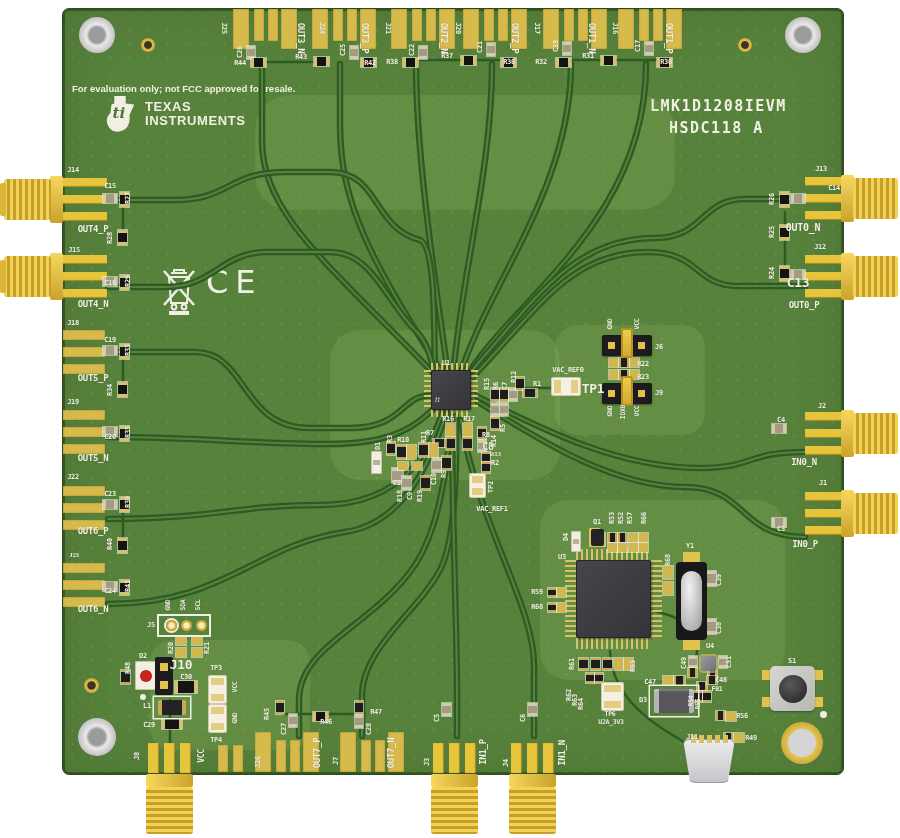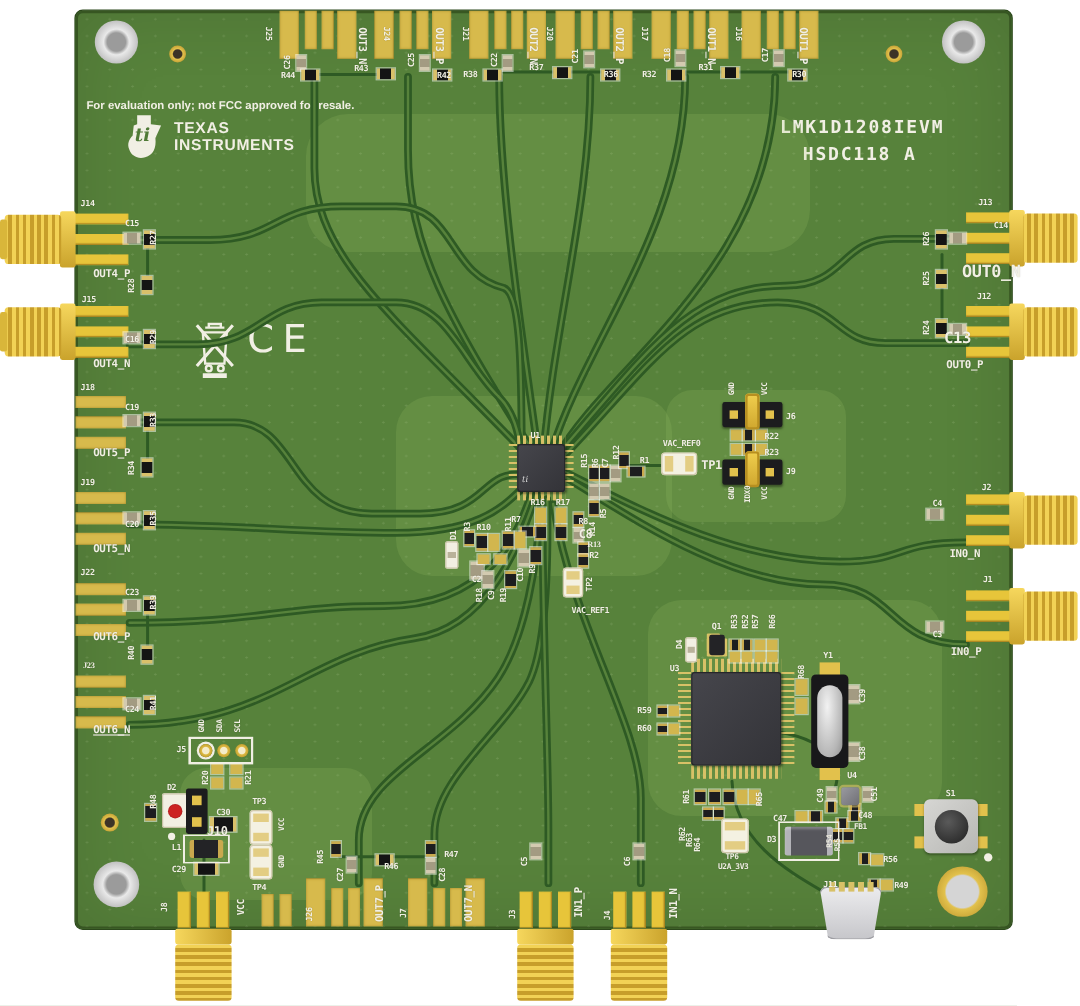--- a/index.html
+++ b/index.html
@@ -454,44 +454,44 @@
     <div class="lbl" style="position: absolute; left: 128px; top: 432px; font-size: 7px; transform: translate(-50%, -50%) rotate(-90deg); letter-spacing: -0.3px;">R35</div>
     <div class="lbl" style="position: absolute; left: 93px; top: 458px; font-size: 9px; transform: translate(-50%, -50%) rotate(0deg); letter-spacing: -0.3px;">OUT5_N</div>
     <div class="lbl" style="position: absolute; left: 73px; top: 477px; font-size: 7px; transform: translate(-50%, -50%) rotate(0deg); letter-spacing: -0.3px;">J22</div>
     <div class="lbl" style="position: absolute; left: 110px; top: 494px; font-size: 7px; transform: translate(-50%, -50%) rotate(0deg); letter-spacing: -0.3px;">C23</div>
     <div class="lbl" style="position: absolute; left: 128px; top: 502px; font-size: 7px; transform: translate(-50%, -50%) rotate(-90deg); letter-spacing: -0.3px;">R39</div>
     <div class="lbl" style="position: absolute; left: 93px; top: 531px; font-size: 9px; transform: translate(-50%, -50%) rotate(0deg); letter-spacing: -0.3px;">OUT6_P</div>
     <div class="lbl" style="position: absolute; left: 110px; top: 544px; font-size: 7px; transform: translate(-50%, -50%) rotate(-90deg); letter-spacing: -0.3px;">R40</div>
     <div class="lbl" style="position: absolute; left: 74px; top: 555px; font-size: 7px; transform: translate(-50%, -50%) rotate(0deg); letter-spacing: -0.3px; font-family: Liberation Serif, serif;">J23</div>
     <div class="lbl" style="position: absolute; left: 110px; top: 591px; font-size: 7px; transform: translate(-50%, -50%) rotate(0deg); letter-spacing: -0.3px;">C24</div>
     <div class="lbl" style="position: absolute; left: 128px; top: 586px; font-size: 7px; transform: translate(-50%, -50%) rotate(-90deg); letter-spacing: -0.3px;">R41</div>
-    <div class="lbl" style="position: absolute; left: 93px; top: 609px; font-size: 9px; transform: translate(-50%, -50%) rotate(0deg); letter-spacing: -0.3px; text-decoration: underline;">OUT6_N</div>
+    <div class="lbl" style="position: absolute; left: 93px; top: 609px; font-size: 9px; transform: translate(-50%, -50%) rotate(0deg); letter-spacing: -0.3px;">OUT6_N</div>
     <div class="lbl" style="position: absolute; left: 821px; top: 169px; font-size: 7px; transform: translate(-50%, -50%) rotate(0deg); letter-spacing: -0.3px;">J13</div>
     <div class="lbl" style="position: absolute; left: 772px; top: 199px; font-size: 7px; transform: translate(-50%, -50%) rotate(-90deg); letter-spacing: -0.3px;">R26</div>
     <div class="lbl" style="position: absolute; left: 798px; top: 188px; font-size: 7px; transform: translate(-50%, -50%) rotate(0deg); letter-spacing: -0.3px; margin-left: 36px;">C14</div>
-    <div class="lbl" style="position: absolute; left: 803px; top: 227px; font-size: 14px; transform: translate(-50%, -50%) rotate(0deg); letter-spacing: -0.3px; margin-left: 23px;">OUT0_N</div>
+    <div class="lbl" style="position: absolute; left: 803px; top: 227px; font-size: 10px; transform: translate(-50%, -50%) rotate(0deg); letter-spacing: -0.3px;">OUT0_N</div>
     <div class="lbl" style="position: absolute; left: 772px; top: 232px; font-size: 7px; transform: translate(-50%, -50%) rotate(-90deg); letter-spacing: -0.3px;">R25</div>
     <div class="lbl" style="position: absolute; left: 820px; top: 247px; font-size: 7px; transform: translate(-50%, -50%) rotate(0deg); letter-spacing: -0.3px;">J12</div>
     <div class="lbl" style="position: absolute; left: 772px; top: 273px; font-size: 7px; transform: translate(-50%, -50%) rotate(-90deg); letter-spacing: -0.3px;">R24</div>
     <div class="lbl" style="position: absolute; left: 798px; top: 282px; font-size: 13px; transform: translate(-50%, -50%) rotate(0deg); letter-spacing: -0.3px;">C13</div>
     <div class="lbl" style="position: absolute; left: 804px; top: 305px; font-size: 9px; transform: translate(-50%, -50%) rotate(0deg); letter-spacing: -0.3px;">OUT0_P</div>
     <div class="lbl" style="position: absolute; left: 822px; top: 406px; font-size: 7px; transform: translate(-50%, -50%) rotate(0deg); letter-spacing: -0.3px;">J2</div>
     <div class="lbl" style="position: absolute; left: 781px; top: 420px; font-size: 7px; transform: translate(-50%, -50%) rotate(0deg); letter-spacing: -0.3px;">C4</div>
     <div class="lbl" style="position: absolute; left: 804px; top: 462px; font-size: 9px; transform: translate(-50%, -50%) rotate(0deg); letter-spacing: -0.3px;">IN0_N</div>
     <div class="lbl" style="position: absolute; left: 823px; top: 483px; font-size: 7px; transform: translate(-50%, -50%) rotate(0deg); letter-spacing: -0.3px;">J1</div>
     <div class="lbl" style="position: absolute; left: 781px; top: 529px; font-size: 7px; transform: translate(-50%, -50%) rotate(0deg); letter-spacing: -0.3px;">C3</div>
     <div class="lbl" style="position: absolute; left: 805px; top: 544px; font-size: 9px; transform: translate(-50%, -50%) rotate(0deg); letter-spacing: -0.3px;">IN0_P</div>
     <div class="lbl" style="position: absolute; left: 446px; top: 363px; font-size: 7px; transform: translate(-50%, -50%) rotate(0deg); letter-spacing: -0.3px;">U1</div>
     <div class="lbl" style="position: absolute; left: 487px; top: 384px; font-size: 7px; transform: translate(-50%, -50%) rotate(-90deg); letter-spacing: -0.3px;">R15</div>
     <div class="lbl" style="position: absolute; left: 496px; top: 386px; font-size: 7px; transform: translate(-50%, -50%) rotate(-90deg); letter-spacing: -0.3px;">R6</div>
     <div class="lbl" style="position: absolute; left: 505px; top: 386px; font-size: 7px; transform: translate(-50%, -50%) rotate(-90deg); letter-spacing: -0.3px;">C7</div>
     <div class="lbl" style="position: absolute; left: 514px; top: 377px; font-size: 7px; transform: translate(-50%, -50%) rotate(-90deg); letter-spacing: -0.3px;">R12</div>
     <div class="lbl" style="position: absolute; left: 537px; top: 384px; font-size: 7px; transform: translate(-50%, -50%) rotate(0deg); letter-spacing: -0.3px;">R1</div>
     <div class="lbl" style="position: absolute; left: 568px; top: 370px; font-size: 7px; transform: translate(-50%, -50%) rotate(0deg); letter-spacing: -0.3px;">VAC_REF0</div>
-    <div class="lbl" style="position: absolute; left: 593px; top: 388px; font-size: 10px; transform: translate(-50%, -50%) rotate(0deg); letter-spacing: -0.3px;">TP1</div>
+    <div class="lbl" style="position: absolute; left: 593px; top: 388px; font-size: 13px; transform: translate(-50%, -50%) rotate(0deg); letter-spacing: -0.3px;">TP1</div>
     <div class="lbl" style="position: absolute; left: 448px; top: 419px; font-size: 7px; transform: translate(-50%, -50%) rotate(0deg); letter-spacing: -0.3px;">R16</div>
     <div class="lbl" style="position: absolute; left: 469px; top: 419px; font-size: 7px; transform: translate(-50%, -50%) rotate(0deg); letter-spacing: -0.3px;">R17</div>
     <div class="lbl" style="position: absolute; left: 430px; top: 433px; font-size: 7px; transform: translate(-50%, -50%) rotate(0deg); letter-spacing: -0.3px;">R7</div>
     <div class="lbl" style="position: absolute; left: 486px; top: 435px; font-size: 7px; transform: translate(-50%, -50%) rotate(0deg); letter-spacing: -0.3px;">R8</div>
     <div class="lbl" style="position: absolute; left: 494px; top: 441px; font-size: 7px; transform: translate(-50%, -50%) rotate(-90deg); letter-spacing: -0.3px;">R14</div>
     <div class="lbl" style="position: absolute; left: 503px; top: 428px; font-size: 7px; transform: translate(-50%, -50%) rotate(-90deg); letter-spacing: -0.3px;">R5</div>
     <div class="lbl" style="position: absolute; left: 488px; top: 446px; font-size: 10px; transform: translate(-50%, -50%) rotate(0deg); letter-spacing: -0.3px;">C8</div>
     <div class="lbl" style="position: absolute; left: 495px; top: 454px; font-size: 7px; transform: translate(-50%, -50%) rotate(0deg); letter-spacing: -0.3px; font-family: Liberation Serif, serif;">R13</div>
     <div class="lbl" style="position: absolute; left: 495px; top: 463px; font-size: 7px; transform: translate(-50%, -50%) rotate(0deg); letter-spacing: -0.3px;">R2</div>
     <div class="lbl" style="position: absolute; left: 378px; top: 446px; font-size: 7px; transform: translate(-50%, -50%) rotate(-90deg); letter-spacing: -0.3px;">D1</div>
@@ -549,21 +549,21 @@
     <div class="lbl" style="position: absolute; left: 751px; top: 738px; font-size: 7px; transform: translate(-50%, -50%) rotate(0deg); letter-spacing: -0.3px;">R49</div>
     <div class="lbl" style="position: absolute; left: 792px; top: 661px; font-size: 7px; transform: translate(-50%, -50%) rotate(0deg); letter-spacing: -0.3px;">S1</div>
     <div class="lbl" style="position: absolute; left: 168px; top: 605px; font-size: 6.5px; transform: translate(-50%, -50%) rotate(-90deg); letter-spacing: -0.3px;">GND</div>
     <div class="lbl" style="position: absolute; left: 183px; top: 605px; font-size: 6.5px; transform: translate(-50%, -50%) rotate(-90deg); letter-spacing: -0.3px;">SDA</div>
     <div class="lbl" style="position: absolute; left: 198px; top: 605px; font-size: 6.5px; transform: translate(-50%, -50%) rotate(-90deg); letter-spacing: -0.3px;">SCL</div>
     <div class="lbl" style="position: absolute; left: 151px; top: 625px; font-size: 7px; transform: translate(-50%, -50%) rotate(0deg); letter-spacing: -0.3px;">J5</div>
     <div class="lbl" style="position: absolute; left: 171px; top: 648px; font-size: 7px; transform: translate(-50%, -50%) rotate(-90deg); letter-spacing: -0.3px;">R20</div>
     <div class="lbl" style="position: absolute; left: 207px; top: 648px; font-size: 7px; transform: translate(-50%, -50%) rotate(-90deg); letter-spacing: -0.3px;">R21</div>
     <div class="lbl" style="position: absolute; left: 143px; top: 656px; font-size: 7px; transform: translate(-50%, -50%) rotate(0deg); letter-spacing: -0.3px;">D2</div>
     <div class="lbl" style="position: absolute; left: 128px; top: 668px; font-size: 7px; transform: translate(-50%, -50%) rotate(-90deg); letter-spacing: -0.3px;">R48</div>
-    <div class="lbl" style="position: absolute; left: 181px; top: 664px; font-size: 10px; transform: translate(-50%, -50%) rotate(0deg); letter-spacing: -0.3px; margin-top: 29px;">J10</div>
+    <div class="lbl" style="position: absolute; left: 181px; top: 664px; font-size: 13px; transform: translate(-50%, -50%) rotate(0deg); letter-spacing: -0.3px;">J10</div>
     <div class="lbl" style="position: absolute; left: 186px; top: 677px; font-size: 7px; transform: translate(-50%, -50%) rotate(0deg); letter-spacing: -0.3px;">C30</div>
     <div class="lbl" style="position: absolute; left: 216px; top: 668px; font-size: 7px; transform: translate(-50%, -50%) rotate(0deg); letter-spacing: -0.3px;">TP3</div>
     <div class="lbl" style="position: absolute; left: 235px; top: 687px; font-size: 6.5px; transform: translate(-50%, -50%) rotate(-90deg); letter-spacing: -0.3px;">VCC</div>
     <div class="lbl" style="position: absolute; left: 235px; top: 718px; font-size: 6.5px; transform: translate(-50%, -50%) rotate(-90deg); letter-spacing: -0.3px;">GND</div>
     <div class="lbl" style="position: absolute; left: 216px; top: 740px; font-size: 7px; transform: translate(-50%, -50%) rotate(0deg); letter-spacing: -0.3px;">TP4</div>
     <div class="lbl" style="position: absolute; left: 147px; top: 706px; font-size: 7px; transform: translate(-50%, -50%) rotate(0deg); letter-spacing: -0.3px;">L1</div>
     <div class="lbl" style="position: absolute; left: 149px; top: 725px; font-size: 7px; transform: translate(-50%, -50%) rotate(0deg); letter-spacing: -0.3px;">C29</div>
     <div class="lbl" style="position: absolute; left: 267px; top: 714px; font-size: 7px; transform: translate(-50%, -50%) rotate(-90deg); letter-spacing: -0.3px;">R45</div>
     <div class="lbl" style="position: absolute; left: 284px; top: 729px; font-size: 7px; transform: translate(-50%, -50%) rotate(-90deg); letter-spacing: -0.3px;">C27</div>
     <div class="lbl" style="position: absolute; left: 326px; top: 722px; font-size: 7px; transform: translate(-50%, -50%) rotate(0deg); letter-spacing: -0.3px;">R46</div>

